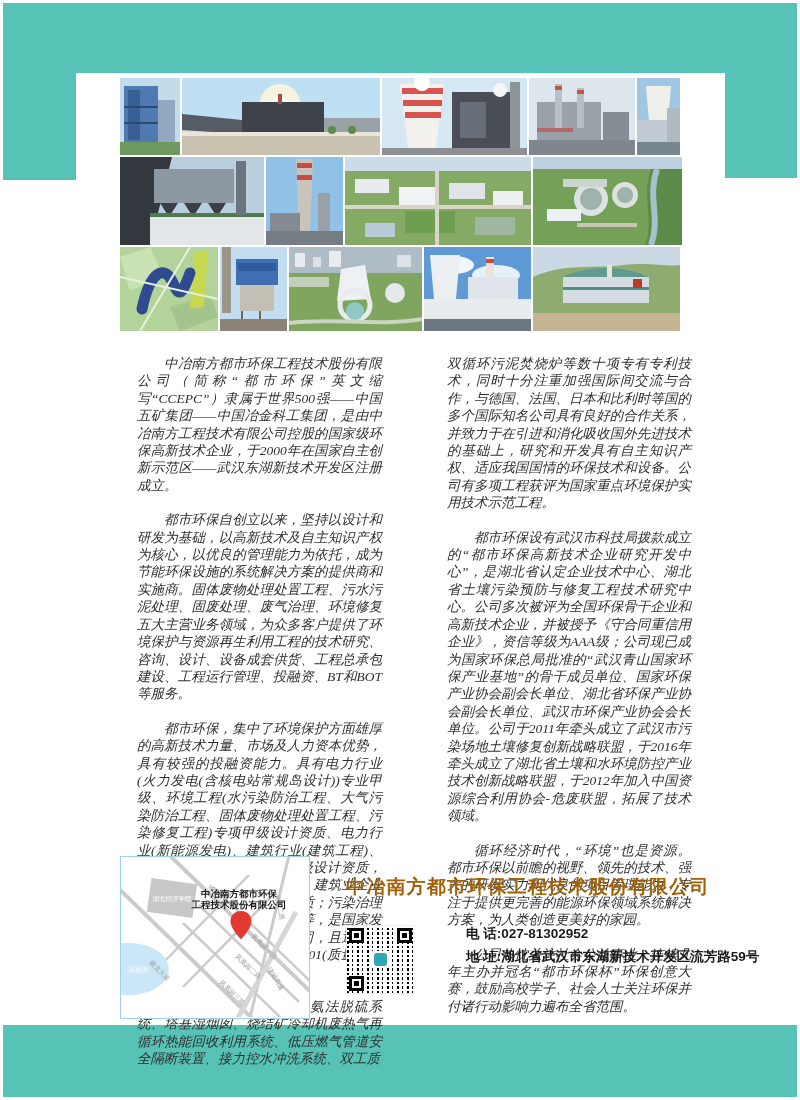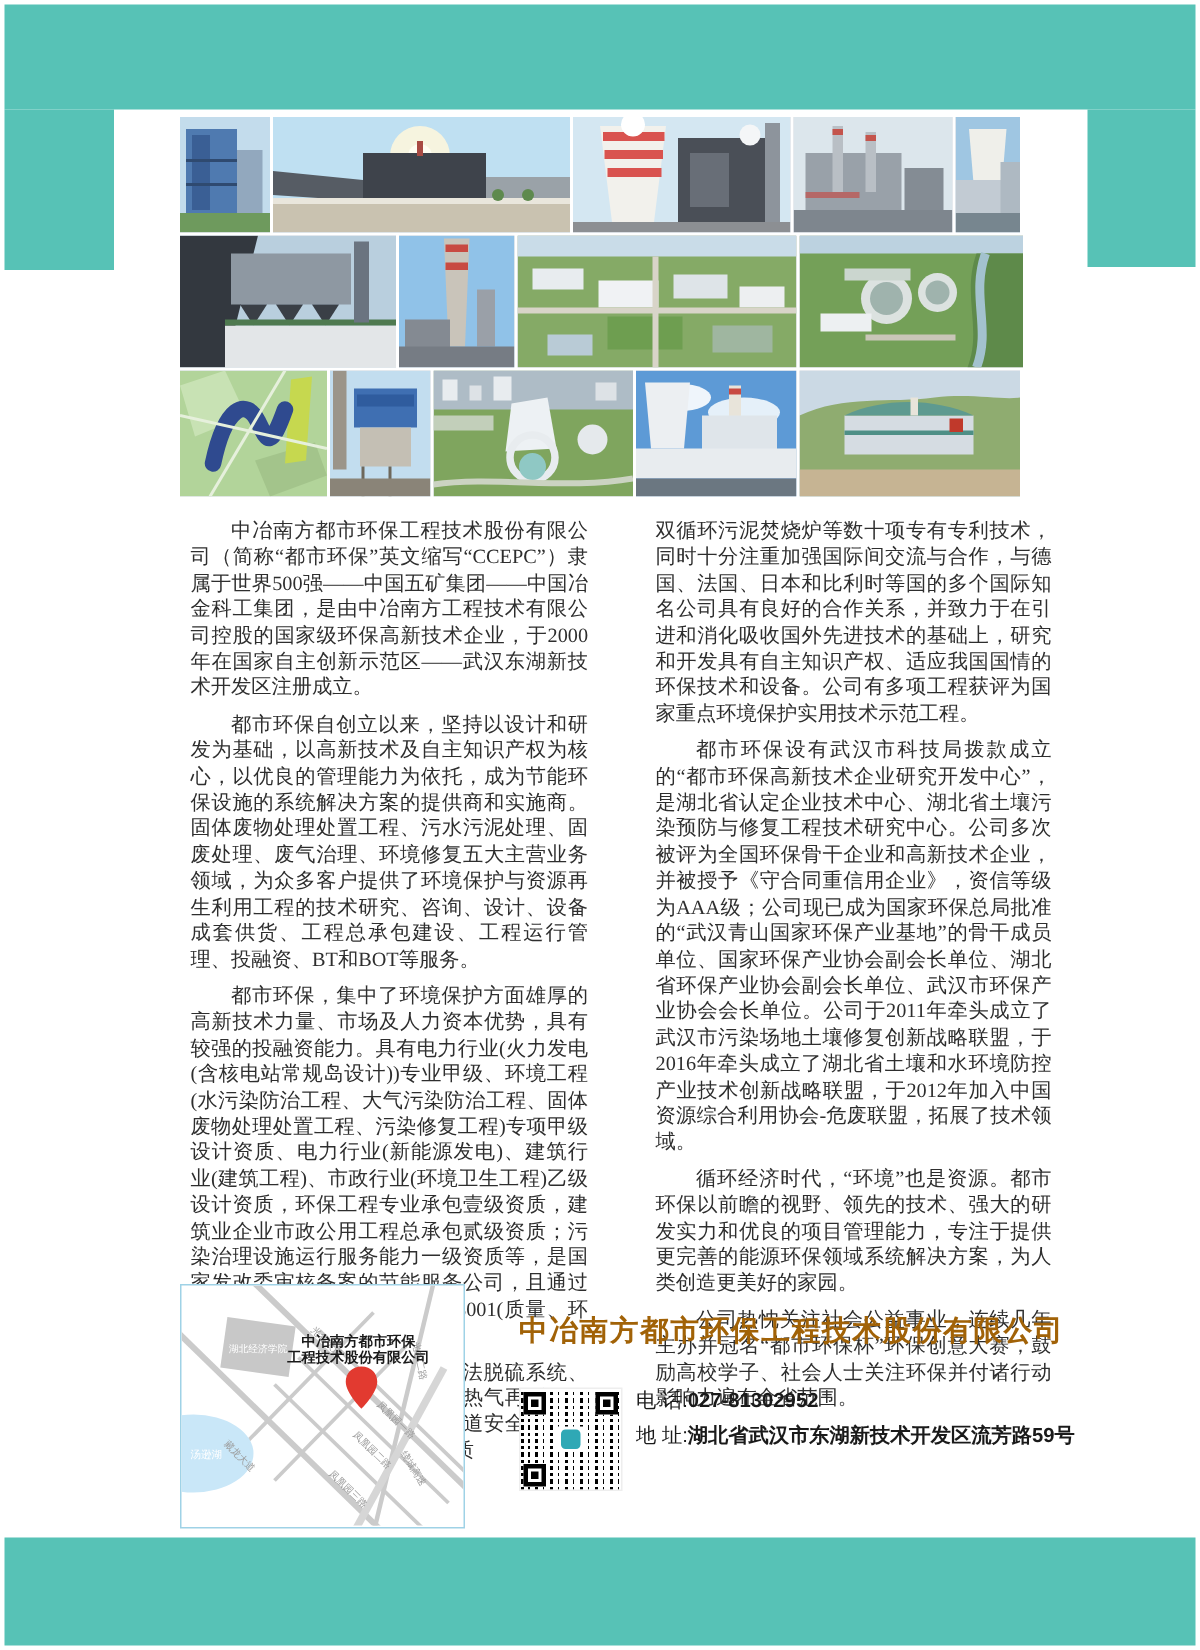--- a/index.html
+++ b/index.html
@@ -9,40 +9,40 @@
   
   #photo-grid{position:absolute;left:120px;top:78px;width:562px;display:flex;flex-direction:column;gap:2px;}
   .prow{display:flex;gap:2px;}
   .ph{overflow:hidden;background:#cfd8dd;}
   .ph svg{display:block;width:100%;height:100%;}
   
   .col{position:absolute;top:338px;font-size:13.5px;line-height:17.4px;color:#2e2e2e;
        text-align:justify;text-justify:inter-ideograph;}
   #col-left{left:120px;width:279px;}
   #col-right{left:430px;width:278px;}
-  .col p{margin:7px;text-indent:2em;}
+  .col p{margin:17px;text-indent:2em;font-style:italic;}
   .col p.no-indent{text-indent:0;}
   
   #map{position:absolute;left:120px;top:856px;width:188px;height:161px;background:#fff;
        border:1px solid #9FD2E6;overflow:hidden;}
   
   #footer-title{position:absolute;left:346px;top:874px;font-family:"Liberation Sans",sans-serif;
        font-weight:bold;font-size:19px;letter-spacing:1.2px;color:#a16207;white-space:nowrap;}
   #qr{position:absolute;left:346px;top:925px;width:67px;height:67px;background:#fff;border:1px solid #eee;
       background-image:
         repeating-linear-gradient(0deg, rgba(255,255,255,0) 0 2px, #fff 2px 4px, rgba(255,255,255,0) 4px 7px, #fff 7px 9px),
         repeating-linear-gradient(90deg, #000 0 2px, #fff 2px 5px, #000 5px 6px, #fff 6px 10px);}
   .finder{position:absolute;width:15px;height:15px;background:#fff;border:3px solid #000;box-sizing:border-box;}
   .finder::after{content:"";position:absolute;left:2px;top:2px;width:5px;height:5px;background:#000;}
   #qr-logo{position:absolute;left:25px;top:25px;width:17px;height:17px;background:#fff;}
   #qr-logo::after{content:"";position:absolute;left:2px;top:2px;width:13px;height:13px;background:#2FA8B5;border-radius:3px;}
   #contacts{position:absolute;left:424px;top:922px;font-family:"Liberation Sans",sans-serif;
        font-size:13.5px;color:#1a1a1a;}
   .c-row{height:23px;line-height:23px;white-space:nowrap;}
-  .c-label{font-weight:normal;}
+  .c-label{font-weight:bold;margin-left:42px;}
   .c-value{font-weight:bold;}
 </style>
 </head>
 <body>
 
 <div id="page">
 
   <div class="teal" style="left:3px;top:3px;width:794px;height:70px;"></div>
   <div class="teal" style="left:3px;top:73px;width:73px;height:107px;"></div>
   <div class="teal" style="left:725px;top:73px;width:72px;height:105px;"></div>

